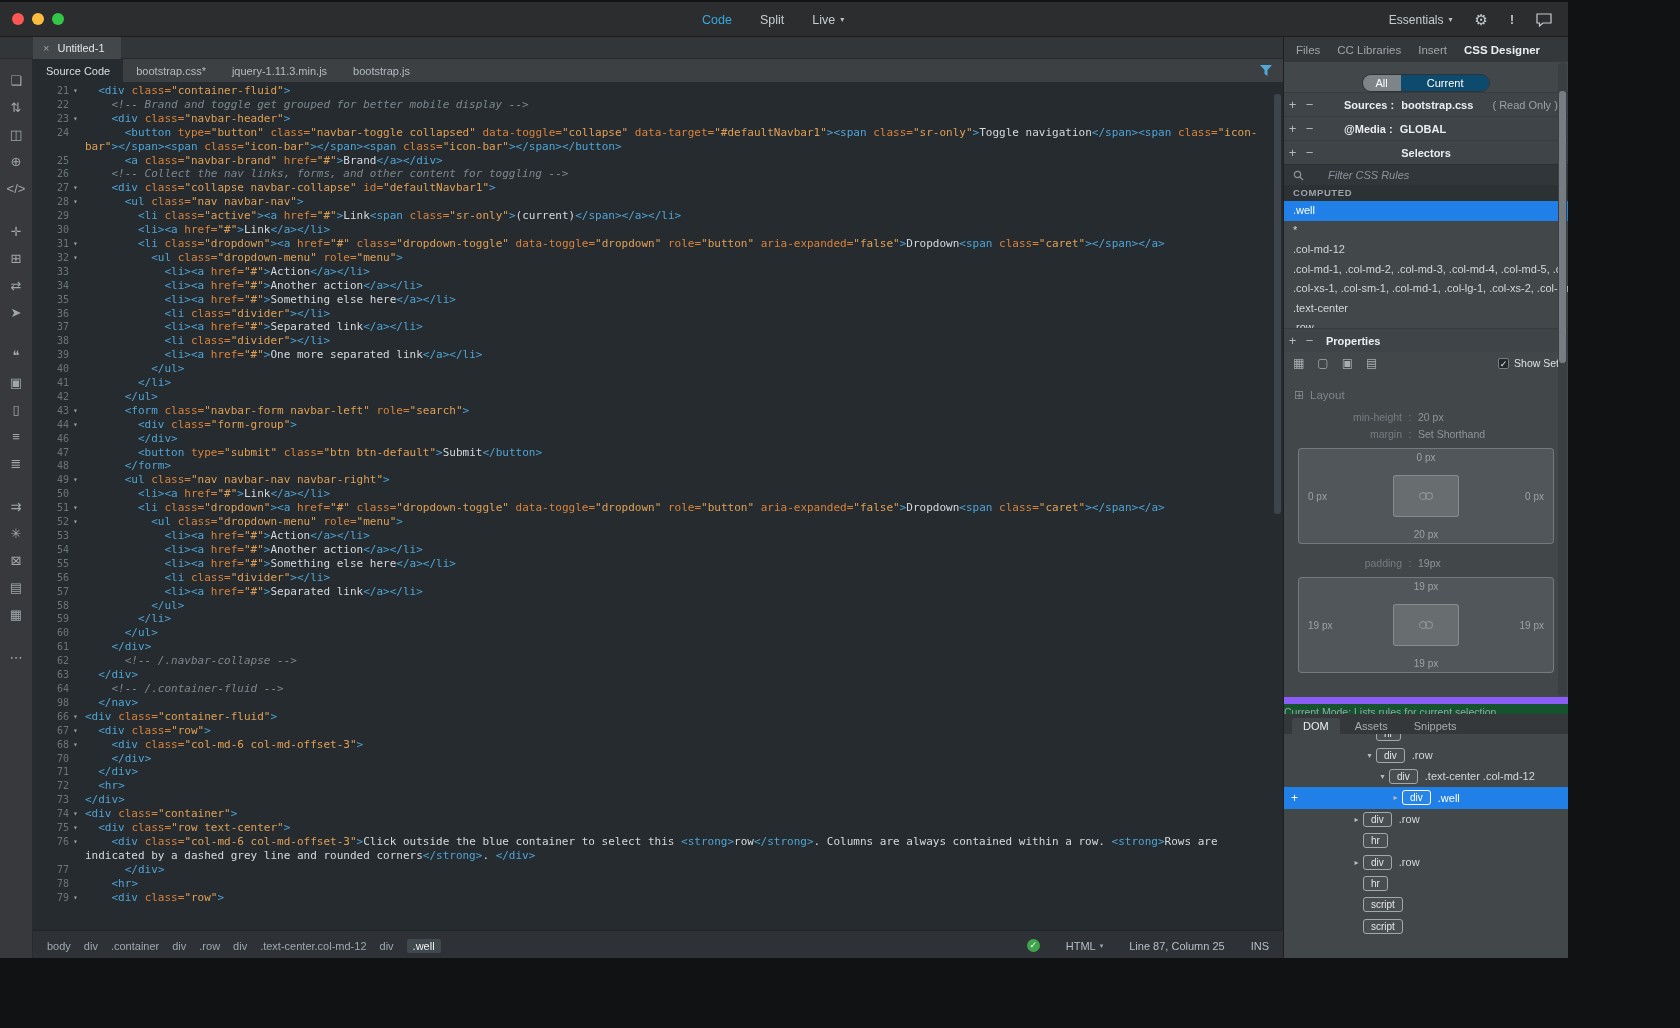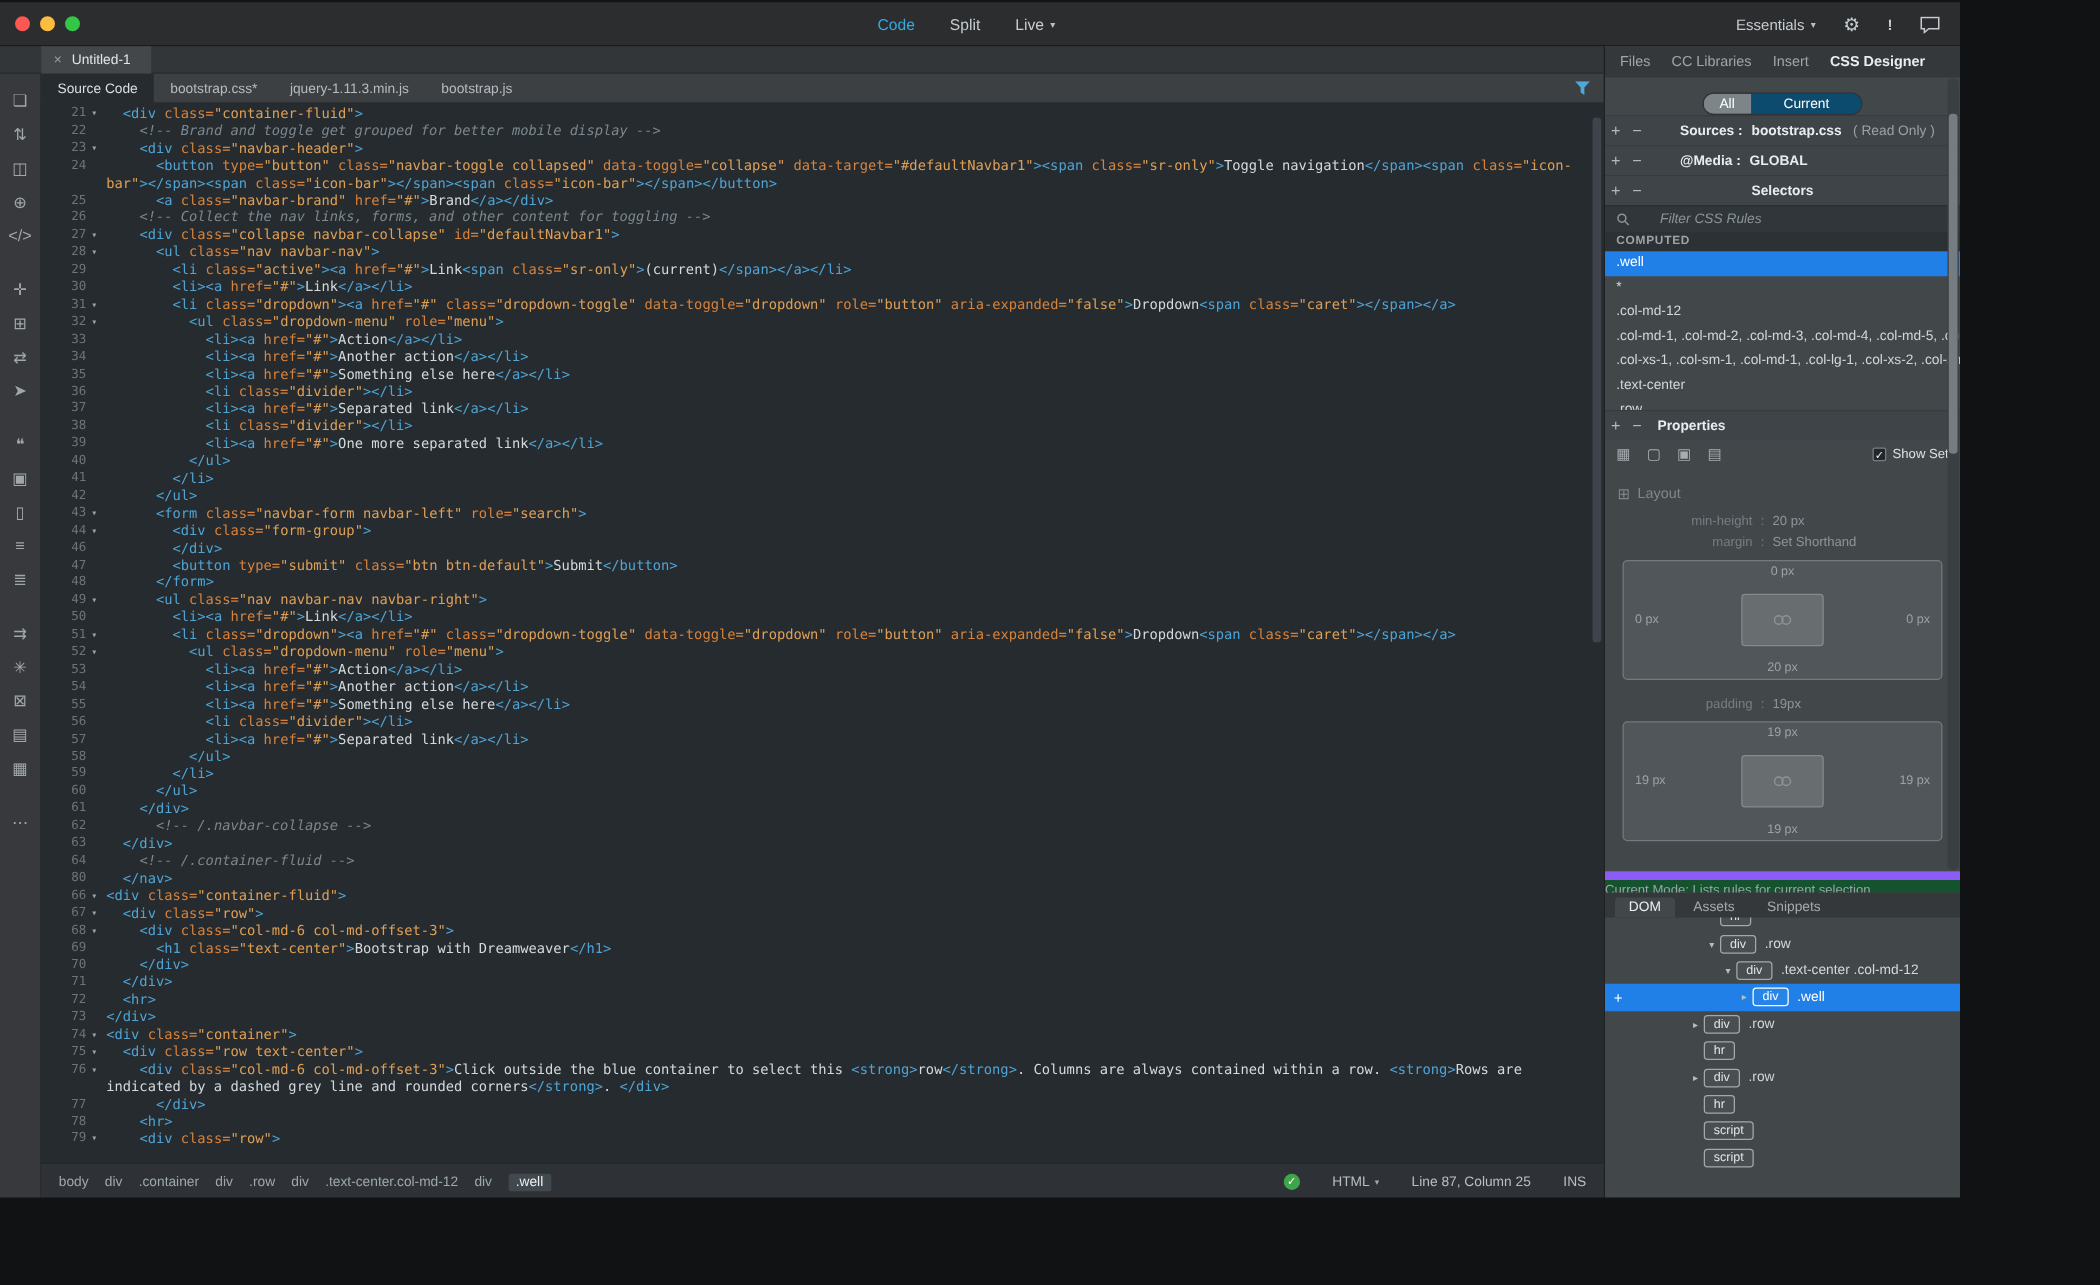--- a/index.html
+++ b/index.html
@@ -67,21 +67,21 @@
   .ptab.on{color:#eaedef;font-weight:bold}
   .togglerow{height:30px;display:flex;align-items:flex-end;justify-content:center}
   .seg{display:flex;border-radius:9px;overflow:hidden;border:1px solid #2f3336;font-size:11px}
   .seg-all{background:#7e8589;color:#fff;padding:2px 13px}
   .seg-cur{background:#0c4a6e;color:#fff;padding:2px 26px}
   .hdr{height:24px;display:flex;align-items:center;background:#3f4448;border-top:1px solid #373c3f;position:relative}
   .pm{width:17px;text-align:center;color:#b3babf;font-size:13px}
   .hdr-mid{margin-left:26px;white-space:nowrap}
   .hdr b{font-weight:bold;color:#e9edef}
   .hdr .sp{margin-left:4px}
-  .note{color:#9aa2a7;margin-left:6px}
+  .note{color:#9aa2a7;margin-left:16px}
   .hdr.centered .hdr-mid{position:absolute;left:0;right:0;margin:0;text-align:center}
   .filterrow{height:21px;background:#30363a;display:flex;align-items:center;padding-left:9px;gap:24px;border-top:1px solid #2a2f32}
   .filtertext{font-style:italic;color:#8b949a;font-size:11px}
   .computed{height:16px;line-height:16px;background:#2c3134;color:#9ba4a9;font-size:9.5px;font-weight:bold;letter-spacing:.6px;padding-left:9px}
   .slist{height:127px;overflow:hidden}
   .srow{height:19.5px;line-height:19.5px;padding-left:9px;color:#d2d7da;white-space:nowrap;overflow:hidden}
   .srow.sel{background:#2080e8;color:#fff}
   .propicons{height:22px;display:flex;align-items:center;padding:0 9px;color:#a6adb1}
   .picons{display:flex;gap:13px;font-size:12px}
   .showset{margin-left:auto;display:flex;gap:5px;align-items:center;color:#dde1e4;font-size:10.5px}
@@ -496,21 +496,21 @@
         </div>
         <div class="cl">
           <span class="g">
             <span class="num">64</span>
             <span class="fold"></span>
           </span>
           <span class="lc">    <span class="tk-c">&lt;!-- /.container-fluid --&gt;</span></span>
         </div>
         <div class="cl">
           <span class="g">
-            <span class="num">80</span>
+            <span class="num">98</span>
             <span class="fold"></span>
           </span>
           <span class="lc">  <span class="tk-t">&lt;/nav</span><span class="tk-t">&gt;</span></span>
         </div>
         <div class="cl">
           <span class="g">
             <span class="num">66</span>
             <span class="fold">▾</span>
           </span>
           <span class="lc"><span class="tk-t">&lt;div</span> <span class="tk-a">class=</span><span class="tk-v">"container-fluid"</span><span class="tk-t">&gt;</span></span>
@@ -521,27 +521,20 @@
             <span class="fold">▾</span>
           </span>
           <span class="lc">  <span class="tk-t">&lt;div</span> <span class="tk-a">class=</span><span class="tk-v">"row"</span><span class="tk-t">&gt;</span></span>
         </div>
         <div class="cl">
           <span class="g">
             <span class="num">68</span>
             <span class="fold">▾</span>
           </span>
           <span class="lc">    <span class="tk-t">&lt;div</span> <span class="tk-a">class=</span><span class="tk-v">"col-md-6 col-md-offset-3"</span><span class="tk-t">&gt;</span></span>
-        </div>
-        <div class="cl">
-          <span class="g">
-            <span class="num">69</span>
-            <span class="fold"></span>
-          </span>
-          <span class="lc">      <span class="tk-t">&lt;h1</span> <span class="tk-a">class=</span><span class="tk-v">"text-center"</span><span class="tk-t">&gt;</span>Bootstrap with Dreamweaver<span class="tk-t">&lt;/h1</span><span class="tk-t">&gt;</span></span>
         </div>
         <div class="cl">
           <span class="g">
             <span class="num">70</span>
             <span class="fold"></span>
           </span>
           <span class="lc">    <span class="tk-t">&lt;/div</span><span class="tk-t">&gt;</span></span>
         </div>
         <div class="cl">
           <span class="g">

